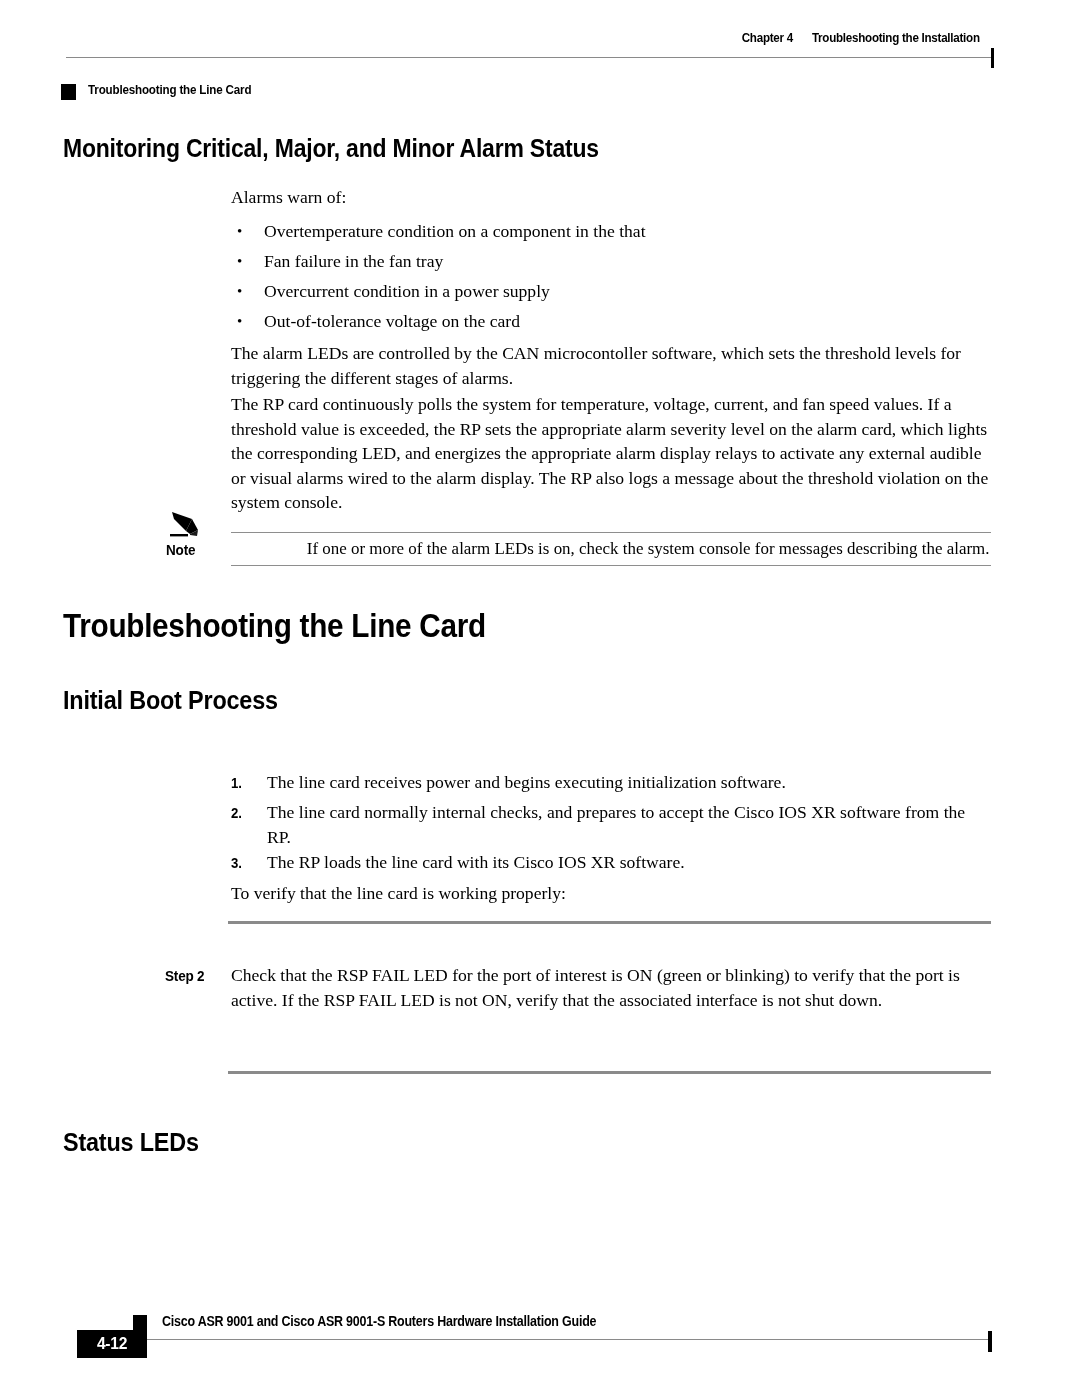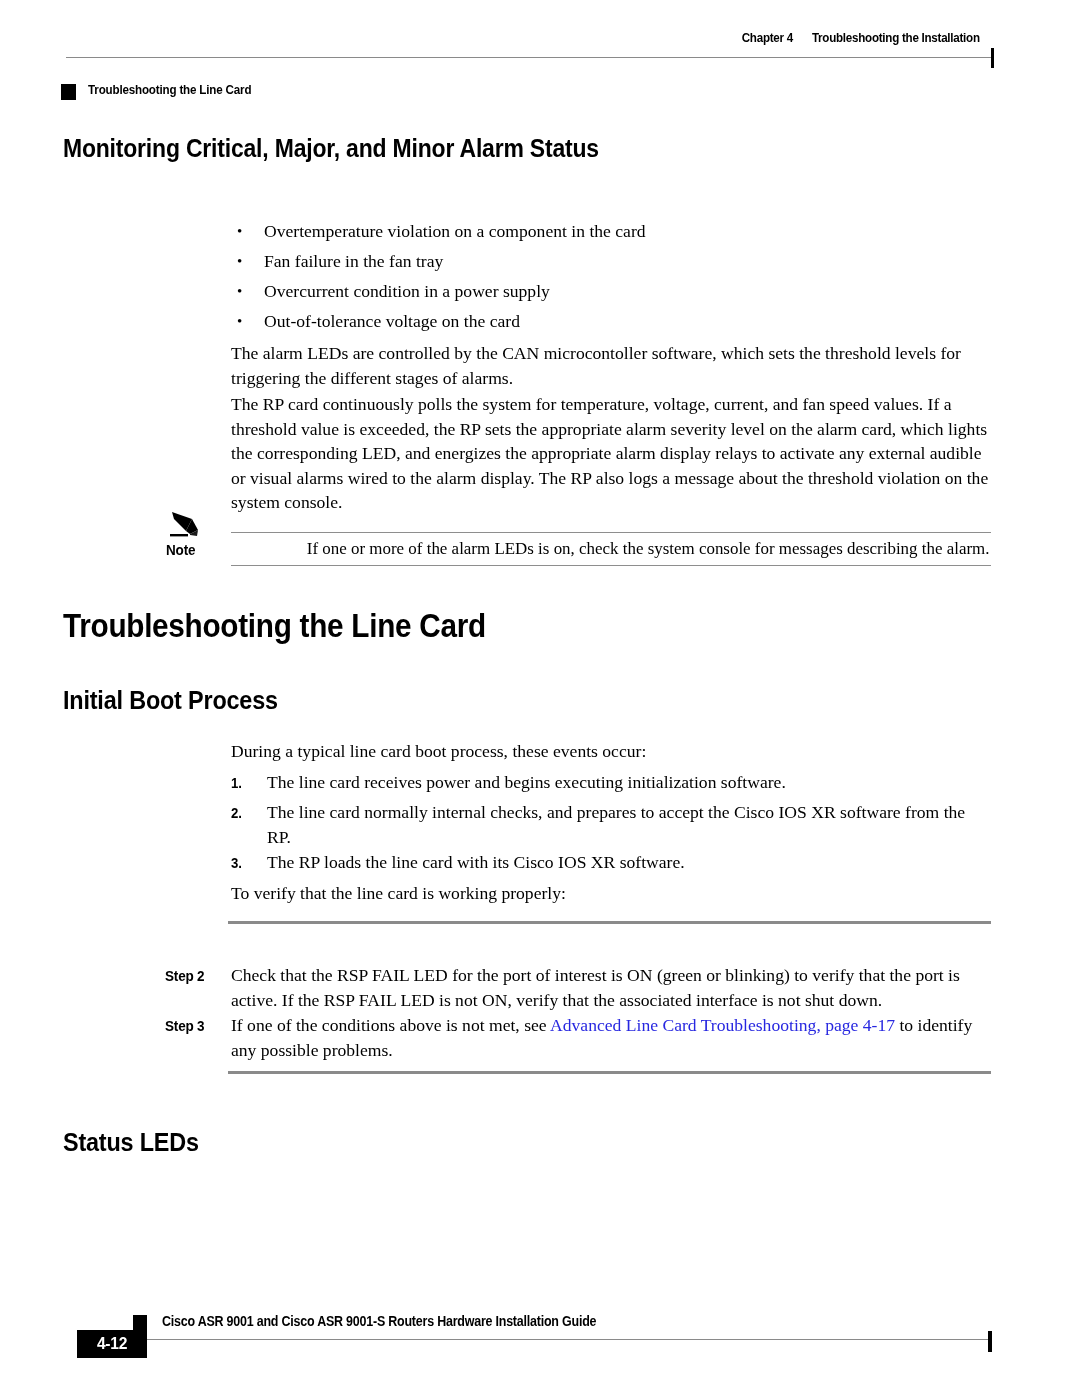--- a/index.html
+++ b/index.html
@@ -339,24 +339,25 @@
   <div class="header">
     <div class="header-chapter"><span>Chapter 4</span><span class="sep"></span><span>Troubleshooting the Installation</span></div>
     <div class="header-rule"></div>
     <div class="header-tick"></div>
     <div class="header-square"></div>
     <div class="header-running">Troubleshooting the Line Card</div>
   </div>
 
   <div class="h2" style="top:134px;">Monitoring Critical, Major, and Minor Alarm Status</div>
 
+  <div class="body-txt w760" style="top:185px;">Alarms warn of:</div>
 
   <div class="bullet-row" style="top:219px;">
     <span class="bullet-mark">•</span>
-    <span class="bullet-text">Overtemperature violation on a component in the card</span>
+    <span class="bullet-text">Overtemperature condition on a component in the that</span>
   </div>
   <div class="bullet-row" style="top:249px;">
     <span class="bullet-mark">•</span>
     <span class="bullet-text">Fan failure in the fan tray</span>
   </div>
   <div class="bullet-row" style="top:279px;">
     <span class="bullet-mark">•</span>
     <span class="bullet-text">Overcurrent condition in a power supply</span>
   </div>
   <div class="bullet-row" style="top:309px;">
@@ -378,21 +379,20 @@
     <div class="note-label">Note</div>
     <div class="note-rule-top"></div>
     <div class="note-text">If one or more of the alarm LEDs is on, check the system console for messages describing the alarm.</div>
     <div class="note-rule-bot"></div>
   </div>
 
   <div class="h1" style="top:607px;">Troubleshooting the Line Card</div>
 
   <div class="h3" style="top:685px;">Initial Boot Process</div>
 
-  <div class="body-txt w760" style="top:739px;">During a typical line card boot process, these events occur:</div>
 
   <div class="num-row" style="top:770px;">
     <span class="num-mark">1.</span>
     <span class="num-text">The line card receives power and begins executing initialization software.</span>
   </div>
   <div class="num-row" style="top:800px;">
     <span class="num-mark">2.</span>
     <span class="num-text">The line card normally internal checks, and prepares to accept the Cisco IOS XR software from the RP.</span>
   </div>
   <div class="num-row" style="top:850px;">
@@ -403,24 +403,20 @@
   <div class="body-txt w760" style="top:881px;">To verify that the line card is working properly:</div>
 
   <div class="step-rule" style="top:921px;"></div>
 
 
   <div class="step-row" style="top:963px;">
     <span class="step-label">Step 2</span>
     <span class="step-text"><span>Check that the RSP FAIL LED for the port of interest is ON (green or blinking) to verify that the port is active. If the RSP FAIL LED is not ON, verify that the associated interface is not shut down.</span></span>
   </div>
 
-  <div class="step-row" style="top:1013px;">
-    <span class="step-label">Step 3</span>
-    <span class="step-text"><span>If one of the conditions above is not met, see </span><a class="xref" href="#">Advanced Line Card Troubleshooting, page 4-17</a><span> to identify any possible problems.</span></span>
-  </div>
 
   <div class="step-rule" style="top:1071px;"></div>
 
   <div class="h3" style="top:1127px;">Status LEDs</div>
 
 
   <div class="footer">
     <div class="footer-square"></div>
     <div class="footer-title">Cisco ASR 9001 and Cisco ASR 9001-S Routers Hardware Installation Guide</div>
     <div class="footer-rule"></div>

